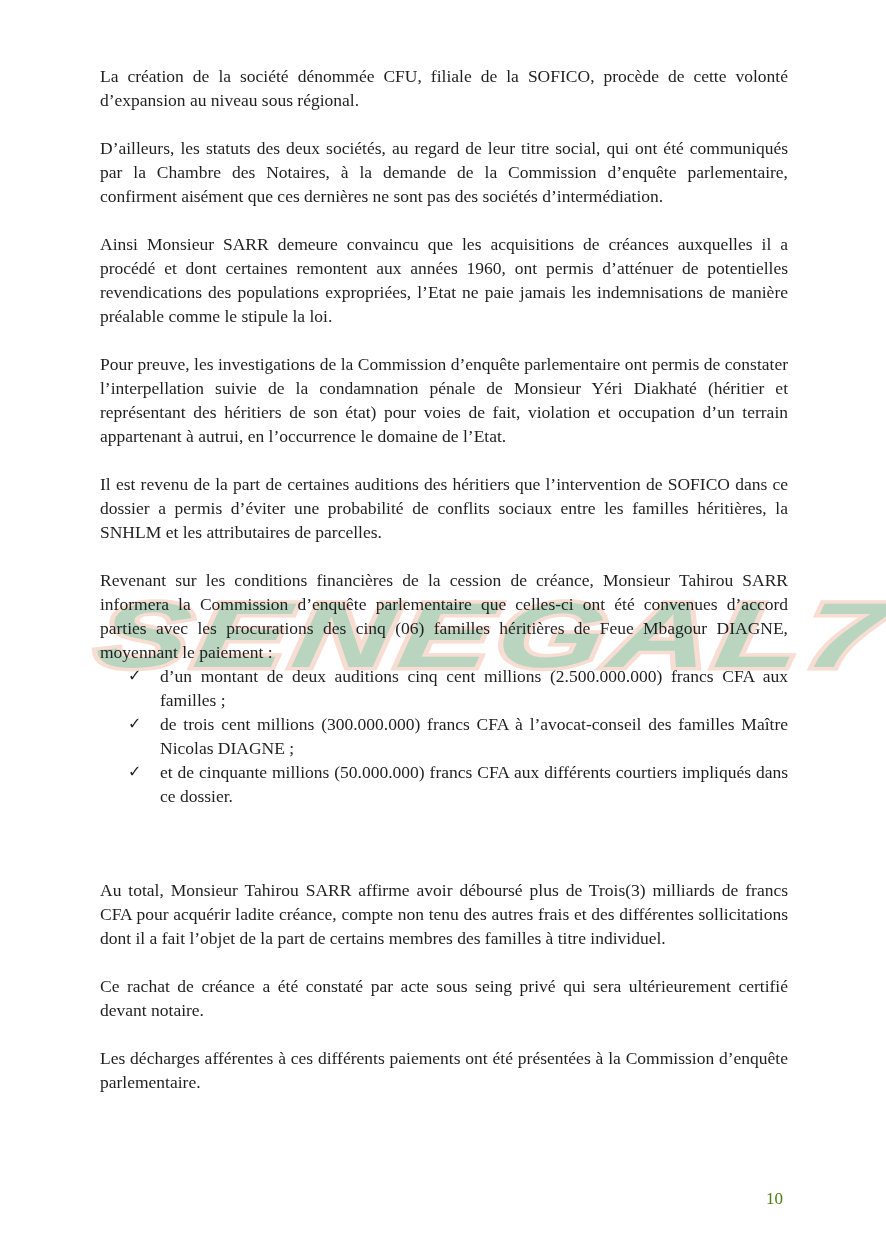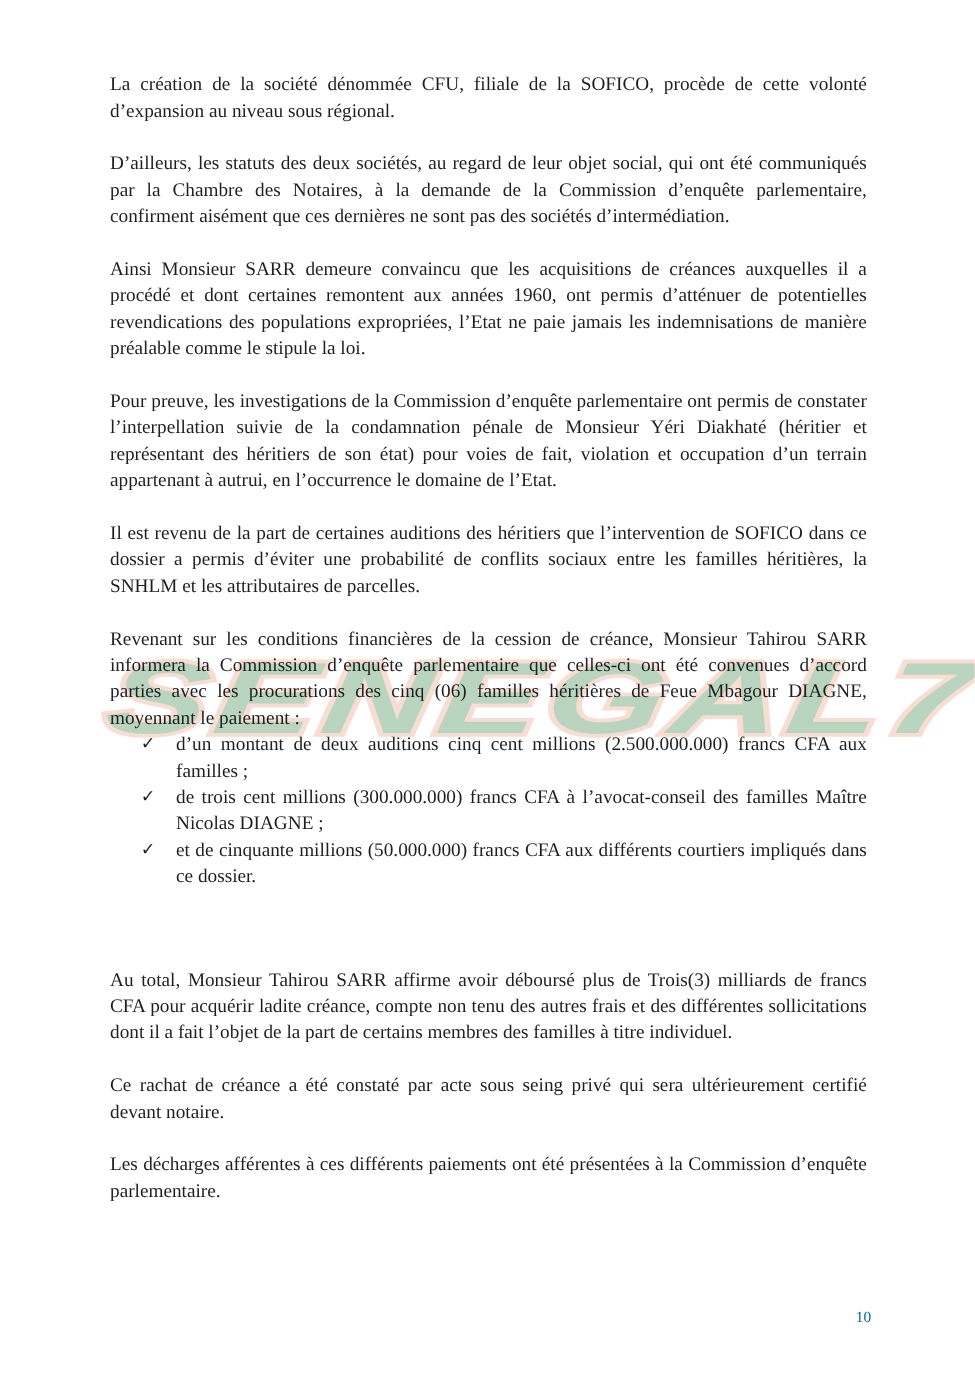--- a/index.html
+++ b/index.html
@@ -93,41 +93,40 @@
   }
   .bullet-text {
     flex: 1 1 auto;
     text-align: justify;
   }
   .page-number {
     position: absolute;
     left: 766px;
     top: 1188px;
     z-index: 1;
-    font-size: 14px;
+    font-size: 17px;
     line-height: 22px;
-    color: #0369a1;
-    margin-left: 12px;
+    color: #4d7c0f;
   }
 </style>
 </head>
 <body>
 
 <div class="page">
 
   <div class="watermark">
     <span class="wm-layer wm-outline">SENEGAL7</span>
     <span class="wm-layer wm-fill">SENEGAL7</span>
   </div>
 
   <div class="content">
 
     <p class="para">La création de la société dénommée CFU, filiale de la SOFICO, procède de cette volonté d’expansion au niveau sous régional.</p>
 
-    <p class="para">D’ailleurs, les statuts des deux sociétés, au regard de leur objet social, qui ont été communiqués par la Chambre des Notaires, à la demande de la Commission d’enquête parlementaire, confirment aisément que ces dernières ne sont pas des sociétés d’intermédiation.</p>
+    <p class="para">D’ailleurs, les statuts des deux sociétés, au regard de leur titre social, qui ont été communiqués par la Chambre des Notaires, à la demande de la Commission d’enquête parlementaire, confirment aisément que ces dernières ne sont pas des sociétés d’intermédiation.</p>
 
     <p class="para">Ainsi Monsieur SARR demeure convaincu que les acquisitions de créances auxquelles il a procédé et dont certaines remontent aux années 1960, ont permis d’atténuer de potentielles revendications des populations expropriées, l’Etat ne paie jamais les indemnisations de manière préalable comme le stipule la loi.</p>
 
     <p class="para">Pour preuve, les investigations de la Commission d’enquête parlementaire ont permis de constater l’interpellation suivie de la condamnation pénale de Monsieur Yéri Diakhaté (héritier et représentant des héritiers de son état) pour voies de fait, violation et occupation d’un terrain appartenant à autrui, en l’occurrence le domaine de l’Etat.</p>
 
     <p class="para">Il est revenu de la part de certaines auditions des héritiers que l’intervention de SOFICO dans ce dossier a permis d’éviter une probabilité de conflits sociaux entre les familles héritières, la SNHLM et les attributaires de parcelles.</p>
 
     <p class="para no-bottom-gap">Revenant sur les conditions financières de la cession de créance, Monsieur Tahirou SARR informera la Commission d’enquête parlementaire que celles-ci ont été convenues d’accord parties avec les procurations des cinq (06) familles héritières de Feue Mbagour DIAGNE, moyennant le paiement :</p>
 
     <ul class="bullet-list">

